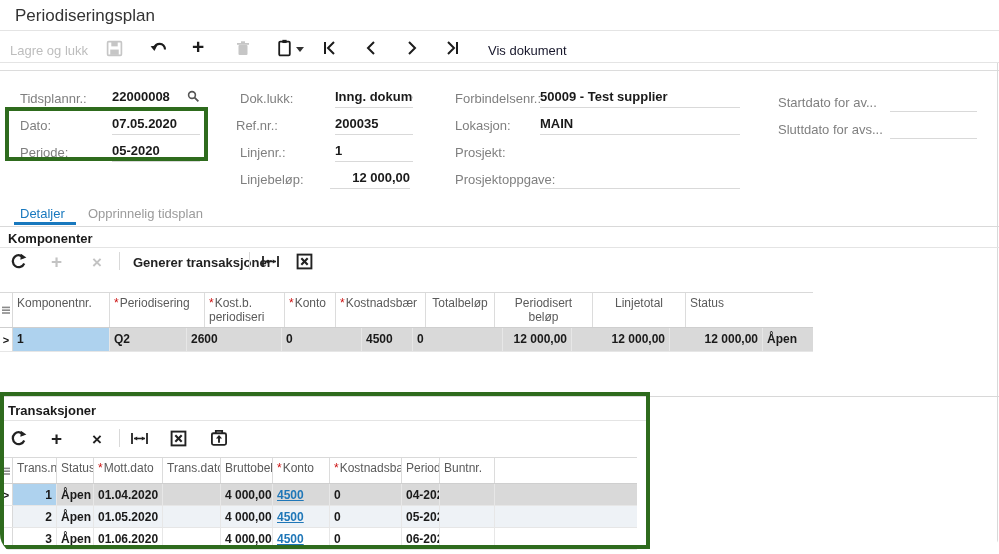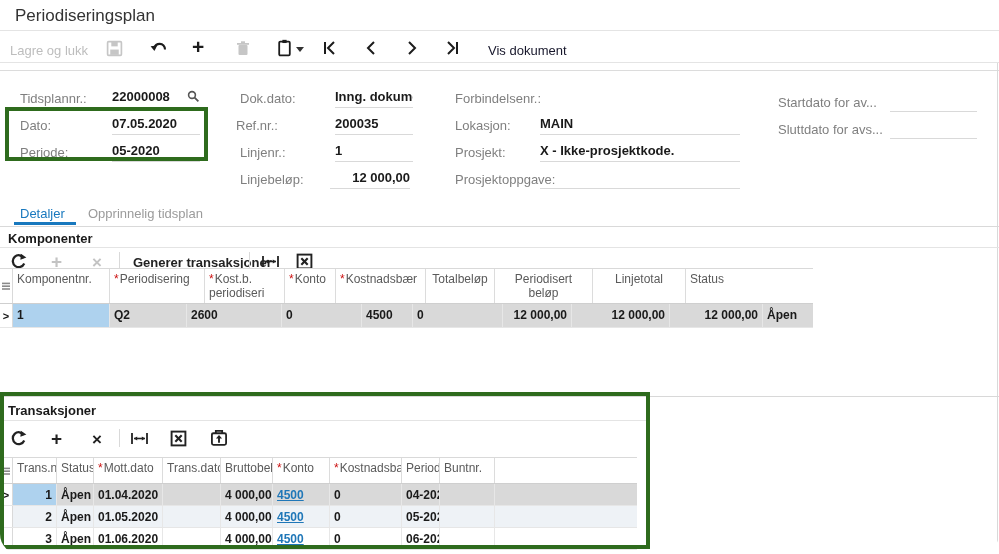--- a/index.html
+++ b/index.html
@@ -146,34 +146,34 @@
           <circle cx="5" cy="5" r="3.4" fill="none" stroke="#555" stroke-width="1.6"></circle>
           <line x1="7.6" y1="7.6" x2="11.4" y2="11.4" stroke="#555" stroke-width="1.8"></line>
         </svg>
     </span>
   </div>
   <span class="lbl" style="left:20px; top:118px">Dato:</span>
   <div class="val" style="left:112px; top:116px; width:88px"><span class="vtext">07.05.2020</span></div>
   <span class="lbl" style="left:20px; top:145px">Periode:</span>
   <div class="val" style="left:112px; top:143px; width:88px"><span class="vtext">05-2020</span></div>
 
-  <span class="lbl" style="left:240px; top:91px">Dok.dato:</span>
+  <span class="lbl" style="left:240px; top:91px">Dok.lukk:</span>
   <div class="val" style="left:335px; top:89px; width:78px"><span class="vtext">Inng. dokument</span></div>
   <span class="lbl" style="left:236px; top:118px">Ref.nr.:</span>
   <div class="val" style="left:335px; top:116px; width:78px"><span class="vtext">200035</span></div>
   <span class="lbl" style="left:240px; top:145px">Linjenr.:</span>
   <div class="val" style="left:335px; top:143px; width:78px"><span class="vtext">1</span></div>
   <span class="lbl" style="left:240px; top:172px">Linjebeløp:</span>
   <div class="val right" style="left:330px; top:170px; width:80px"><span class="vtext">12 000,00</span></div>
 
   <span class="lbl" style="left:455px; top:91px">Forbindelsenr.:</span>
+  <div class="val" style="left:540px; top:89px; width:200px"><span class="vtext">50009 - Test supplier</span></div>
   <span class="lbl" style="left:455px; top:118px">Lokasjon:</span>
   <div class="val" style="left:540px; top:116px; width:200px"><span class="vtext">MAIN</span></div>
   <span class="lbl" style="left:455px; top:145px">Prosjekt:</span>
-  <div class="val" style="left:540px; top:143px; width:200px"><span class="vtext">X - Ikke-prosjektkode.</span></div>
   <span class="lbl" style="left:455px; top:172px">Prosjektoppgave:</span>
   <div class="val" style="left:540px; top:170px; width:200px"><span class="vtext"></span></div>
 
   <span class="lbl" style="left:778px; top:95px">Startdato for av...</span>
   <div class="val" style="left:890px; top:93px; width:87px"><span class="vtext"></span></div>
   <span class="lbl" style="left:778px; top:122px">Sluttdato for avs...</span>
   <div class="val" style="left:890px; top:120px; width:87px"><span class="vtext"></span></div>
 
   <div class="tab active" style="left:20px">Detaljer</div>
   <div class="tab-underline" style="left:14px; width:62px"></div>
@@ -204,21 +204,21 @@
       </svg>
   </span>
   <span class="gt-item" style="left:296px; top:253px">
     <svg width="17" height="17" viewBox="0 0 16 16">
         <rect x="1.5" y="1.5" width="13" height="13" fill="none" stroke="currentColor" stroke-width="1.8"></rect>
         <line x1="5" y1="5" x2="11" y2="11" stroke="currentColor" stroke-width="2"></line>
         <line x1="11" y1="5" x2="5" y2="11" stroke="currentColor" stroke-width="2"></line>
       </svg>
   </span>
 
-  <div class="grid" style="left:0; top:268px; width:813px">
+  <div class="grid" style="left:0; top:292px; width:813px">
     <div class="grow ghead" style="height:35px">
       <div class="gutter" style="width:13px">
         <svg width="10" height="10" viewBox="0 0 10 10">
             <rect x="1" y="1.6" width="8" height="1.6" fill="#8a8a8a"></rect>
             <rect x="1" y="4.4" width="8" height="1.6" fill="#8a8a8a"></rect>
             <rect x="1" y="7.2" width="8" height="1.6" fill="#8a8a8a"></rect>
           </svg>
       </div>
       <div class="hc" style="width:97px"><span>Komponentnr.</span></div>
       <div class="hc" style="width:95px"><span class="req">*</span><span>Periodisering</span></div>

